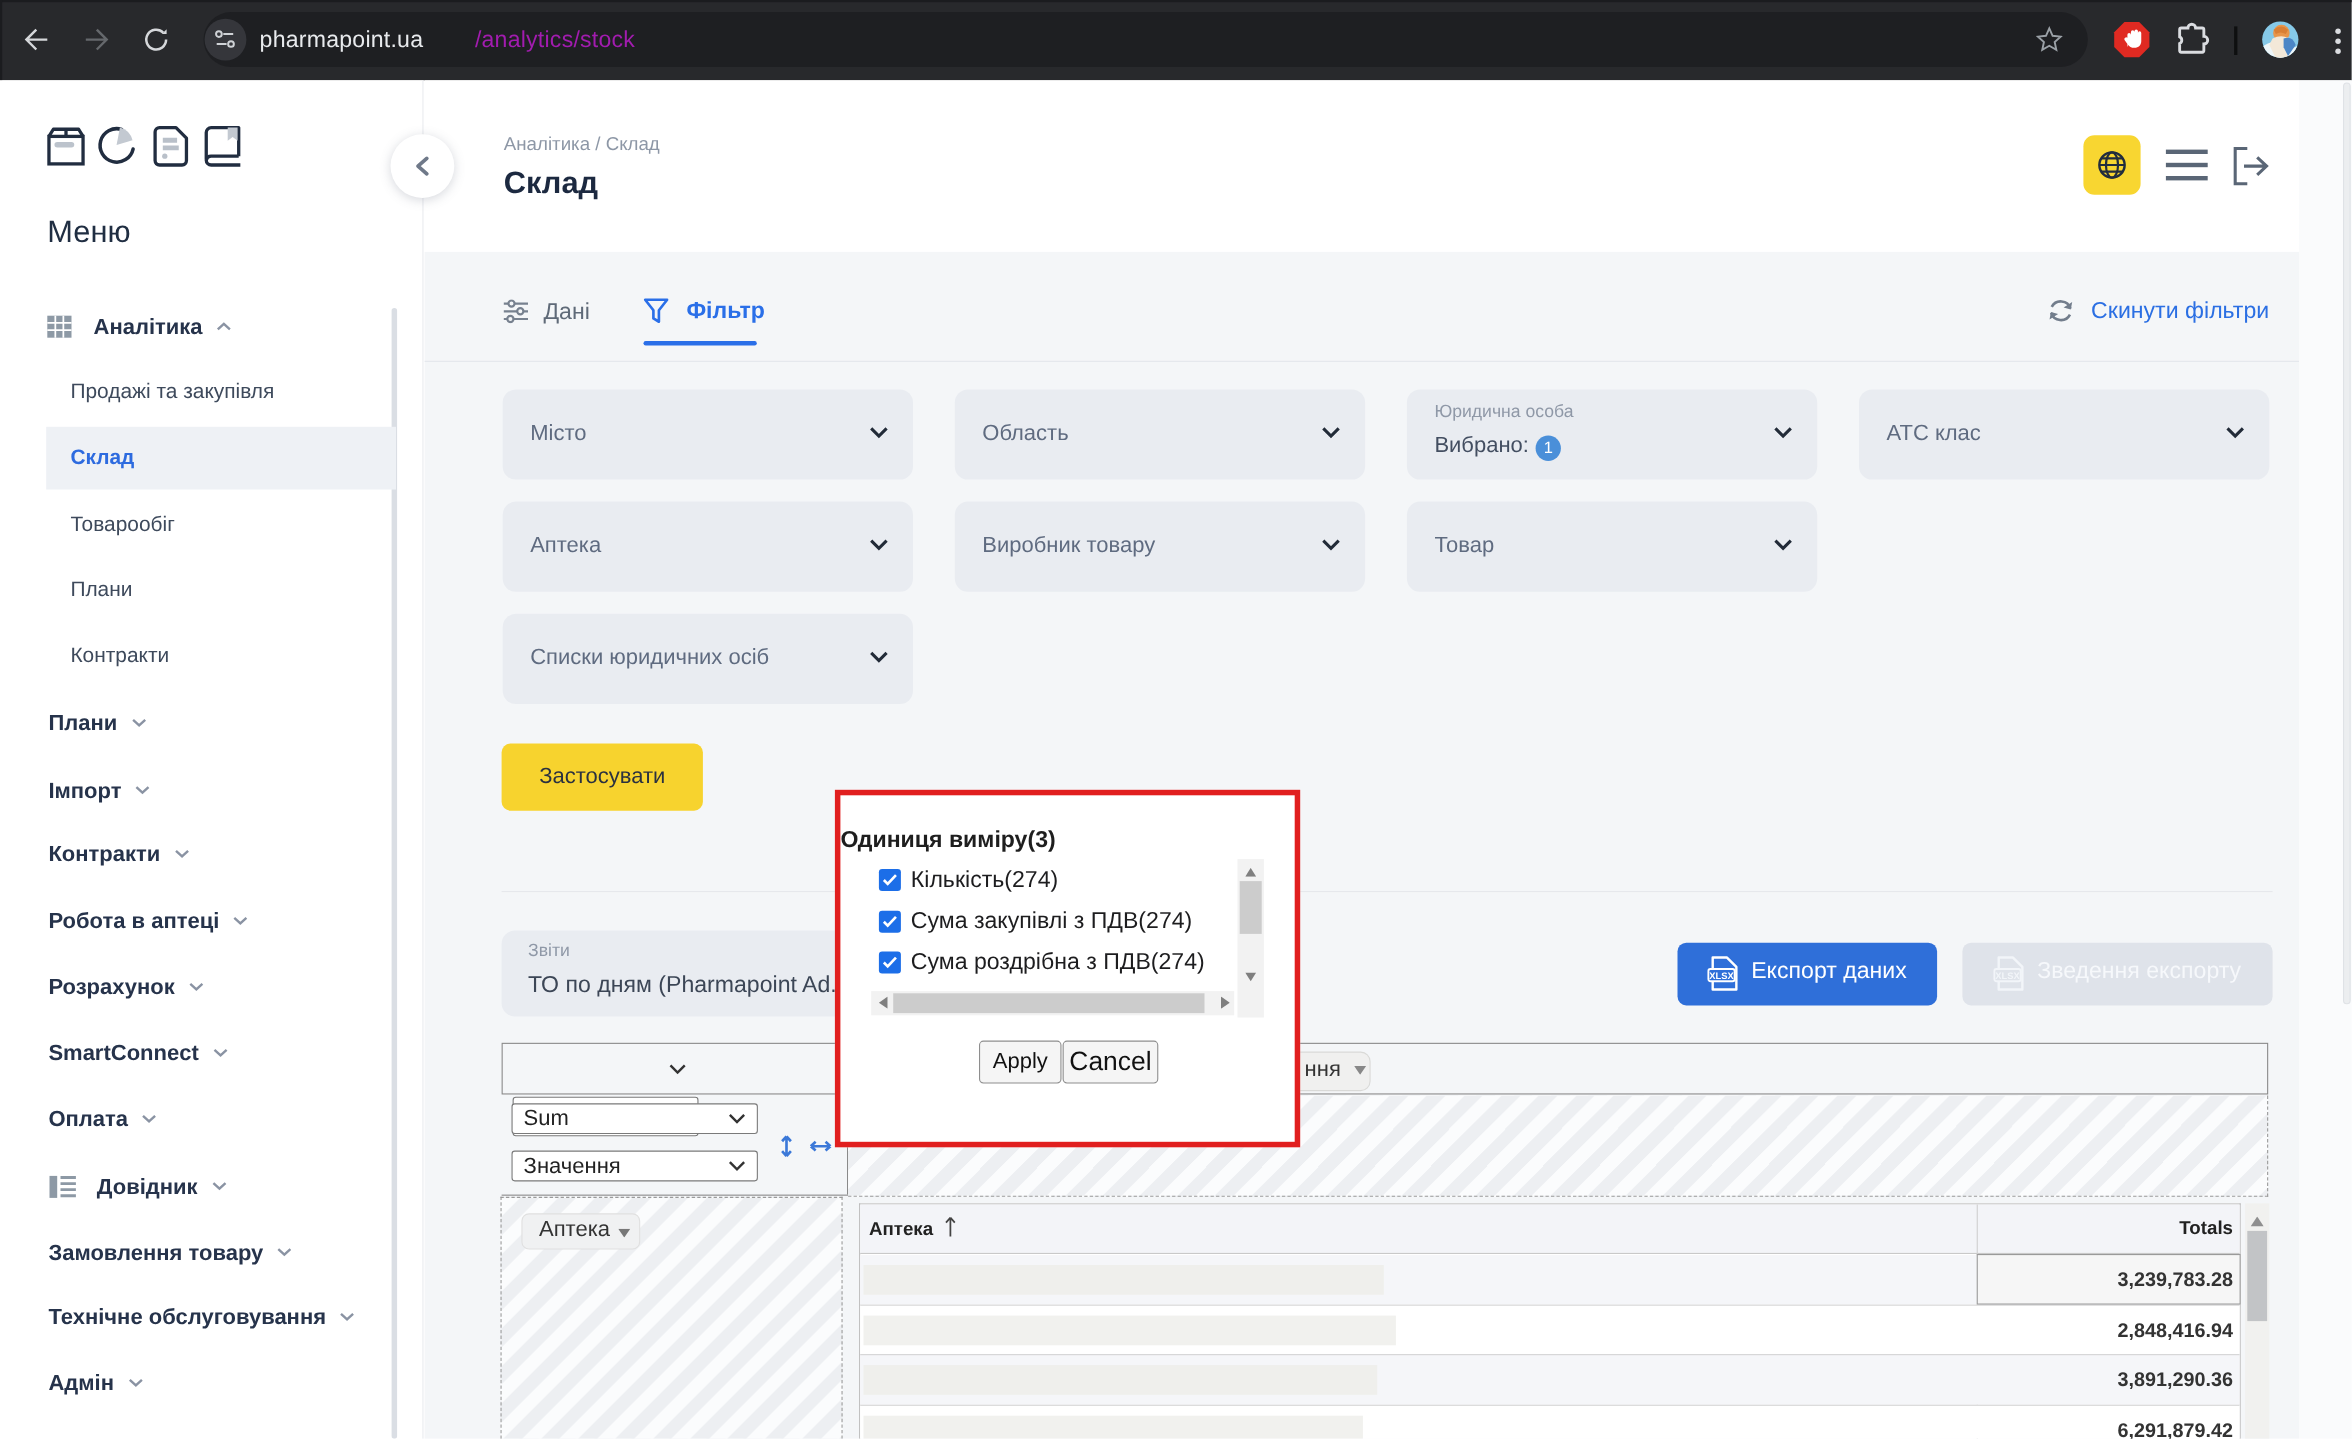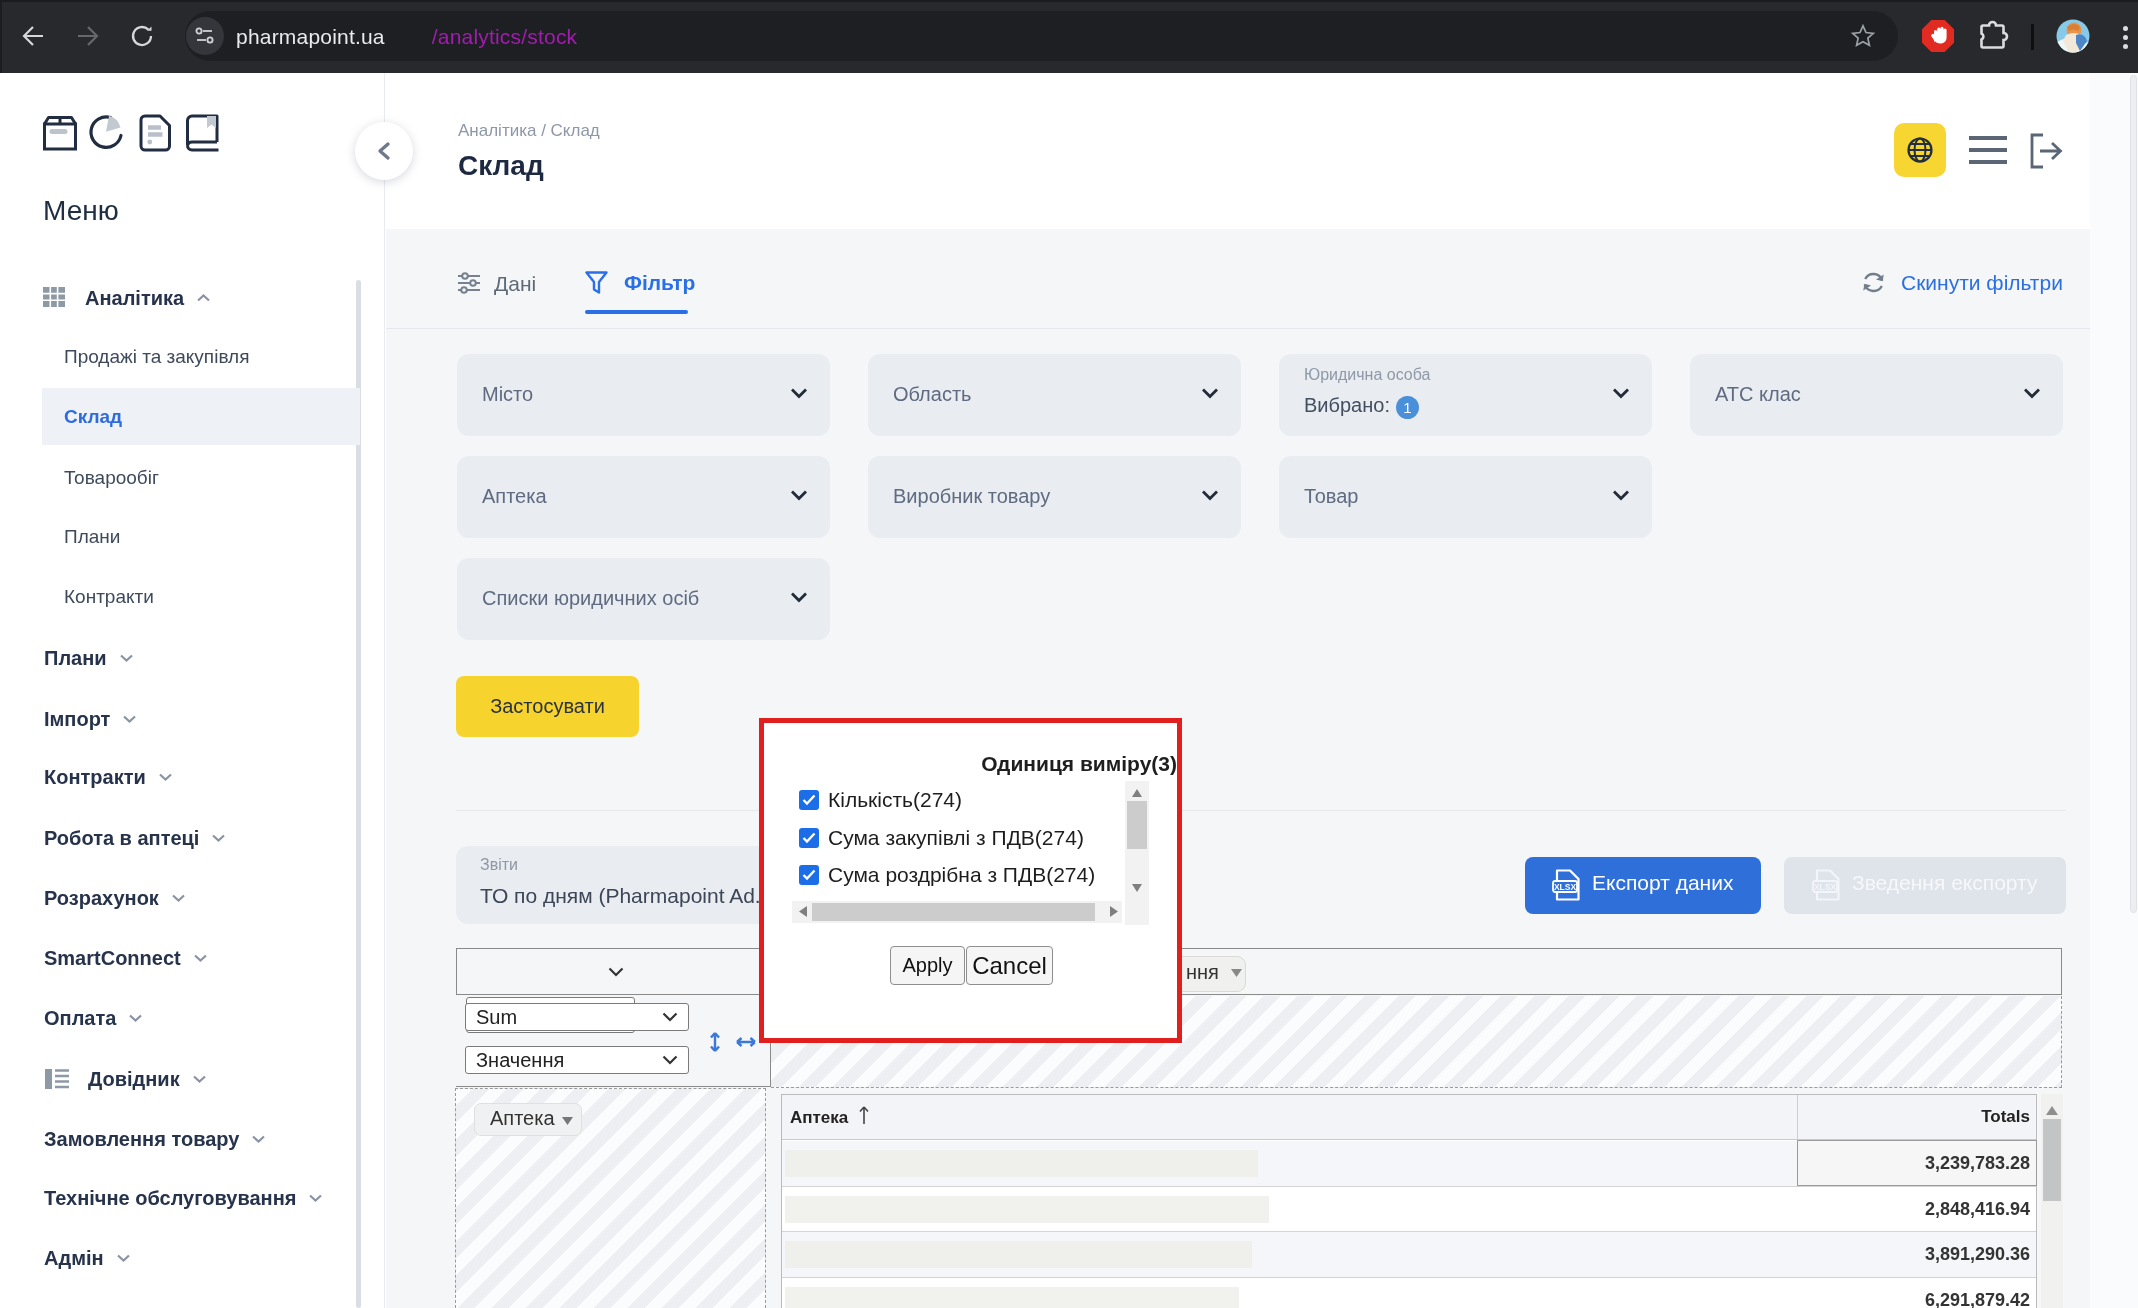--- a/index.html
+++ b/index.html
@@ -332,21 +332,21 @@
 <div class="abs" style="left:1830px;top:1244px;width:200px;font-size:18px;font-weight:600;color:#333;text-align:right;">3,891,290.36</div>
 <div class="abs" style="left:1830px;top:1290px;width:200px;font-size:18px;font-weight:600;color:#333;text-align:right;">6,291,879.42</div>
 
 <div class="abs" style="left:2041px;top:1094px;width:22px;height:214px;background:#f1f1ef;"></div>
 <svg class="abs" style="left:2046px;top:1106px" width="12" height="9" viewBox="0 0 12 9">
       <path d="M0 9 H12 L6 0 Z" fill="#8f8f8f"></path>
     </svg>
 <div class="abs" style="left:2043px;top:1119px;width:18px;height:82px;background:#c2c4c6;"></div>
 
 <div class="abs" style="left:759px;top:718px;width:423px;height:325px;background:#fff;border:5px solid #e11f1f;z-index:50;"></div>
-<div class="abs" style="left:764px;top:752px;width:413px;text-align:right;font-size:21px;font-weight:700;color:#1e1e1e;z-index:51;">Одиниця виміру(3)</div>
+<div class="abs" style="left:764px;top:752px;width:413px;text-align:left;font-size:21px;font-weight:700;color:#1e1e1e;z-index:51;">Одиниця виміру(3)</div>
 <div class="abs" style="left:799px;top:790px;width:20px;height:20px;background:#1c6ee8;border-radius:3px;z-index:51;"></div>
 <svg class="abs" style="left:802px;top:794px;z-index:52" width="14" height="12" viewBox="0 0 14 12">
       <path d="M1.5 6 L5 9.5 L12.5 1.5" stroke="#fff" stroke-width="2.4" fill="none"></path>
     </svg>
 <div class="abs" style="left:828px;top:788px;font-size:21px;color:#1d1d1f;z-index:51;">Кількість(274)</div>
 <div class="abs" style="left:799px;top:828px;width:20px;height:20px;background:#1c6ee8;border-radius:3px;z-index:51;"></div>
 <svg class="abs" style="left:802px;top:832px;z-index:52" width="14" height="12" viewBox="0 0 14 12">
       <path d="M1.5 6 L5 9.5 L12.5 1.5" stroke="#fff" stroke-width="2.4" fill="none"></path>
     </svg>
 <div class="abs" style="left:828px;top:826px;font-size:21px;color:#1d1d1f;z-index:51;">Сума закупівлі з ПДВ(274)</div>

